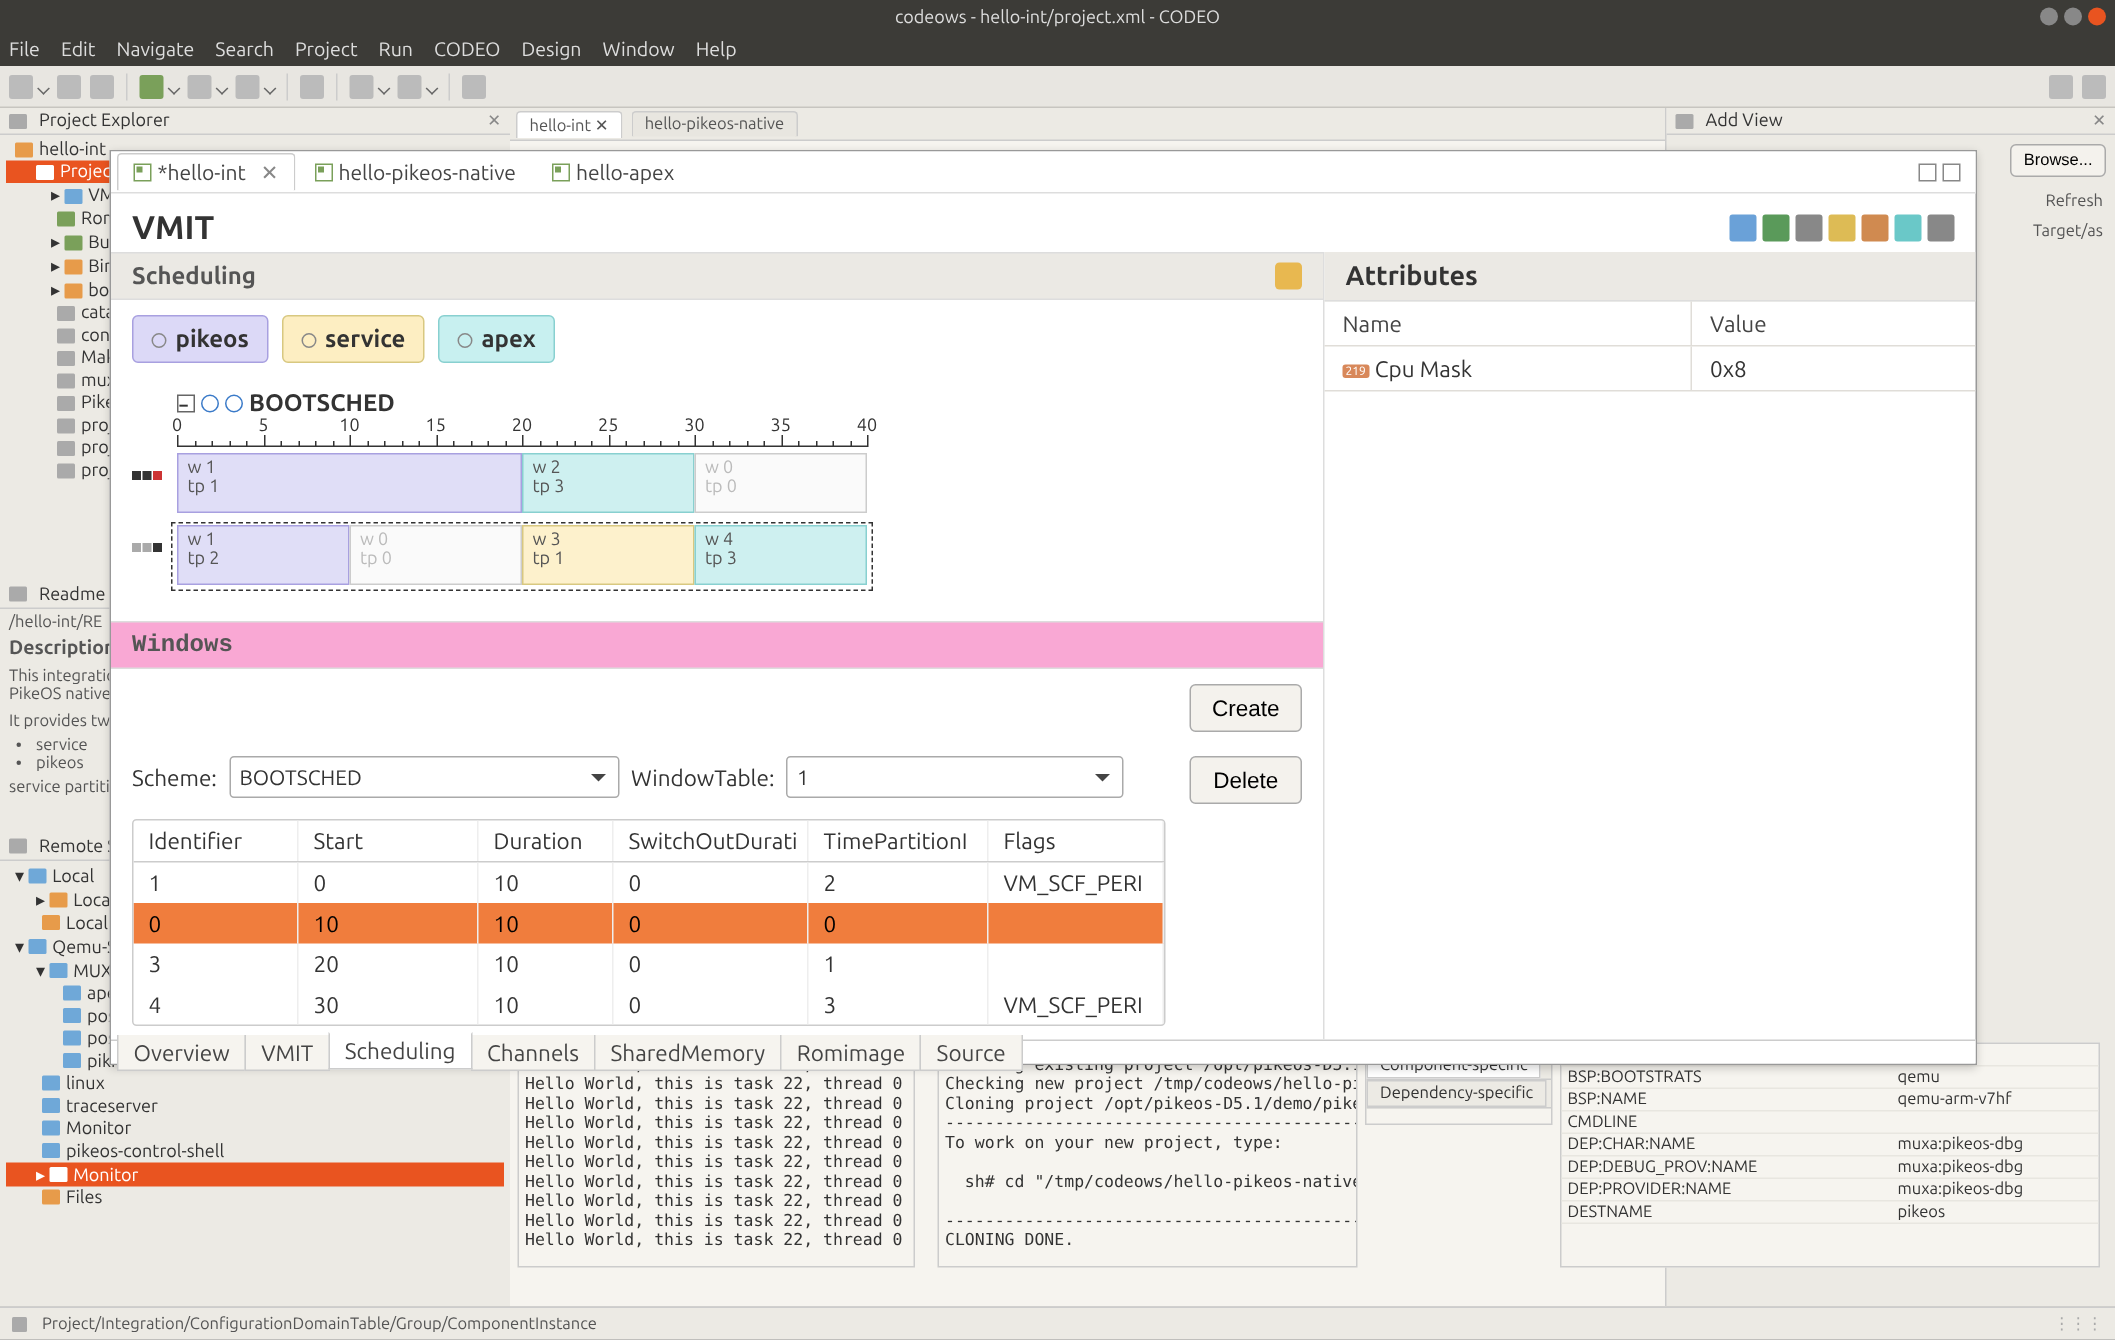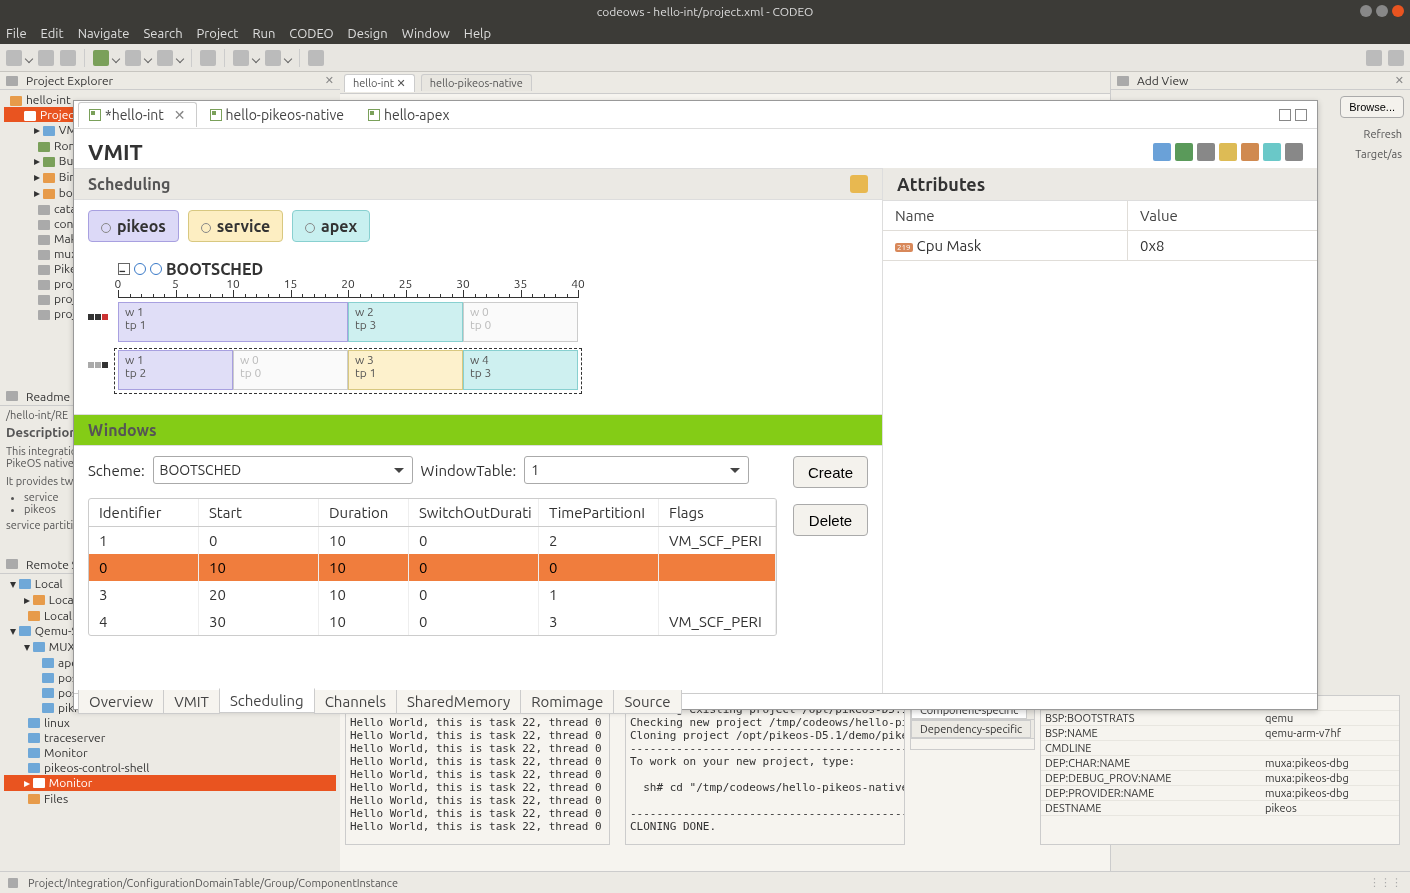--- a/index.html
+++ b/index.html
@@ -498,26 +498,26 @@
                 <span class="bline">tp 1</span>
               </div>
               <div class="block cyan" style="left: 345px; width: 115px;">
                 <span class="bline">w 4</span>
                 <span class="bline">tp 3</span>
               </div>
             </div>
         </div>
       </div>
 
-      <div class="section-hdr" style="background:#84cc16;">
+      <div class="section-hdr" style="background:#f9a8d4;font-family:Liberation Mono, monospace;">
         <span>Windows</span>
       </div>
       <div class="windows-body">
         <div style="display:flex;align-items:flex-start;gap:8px;">
-          <div style="flex:1;">
+          <div style="flex:1;margin-top:48px;">
             <div class="formrow">
               <label>Scheme:</label>
               <div class="combo scheme">
                   <span>BOOTSCHED</span>
                 </div>
               <label>WindowTable:</label>
               <div class="combo wt">
                   <span>1</span>
                 </div>
             </div>

